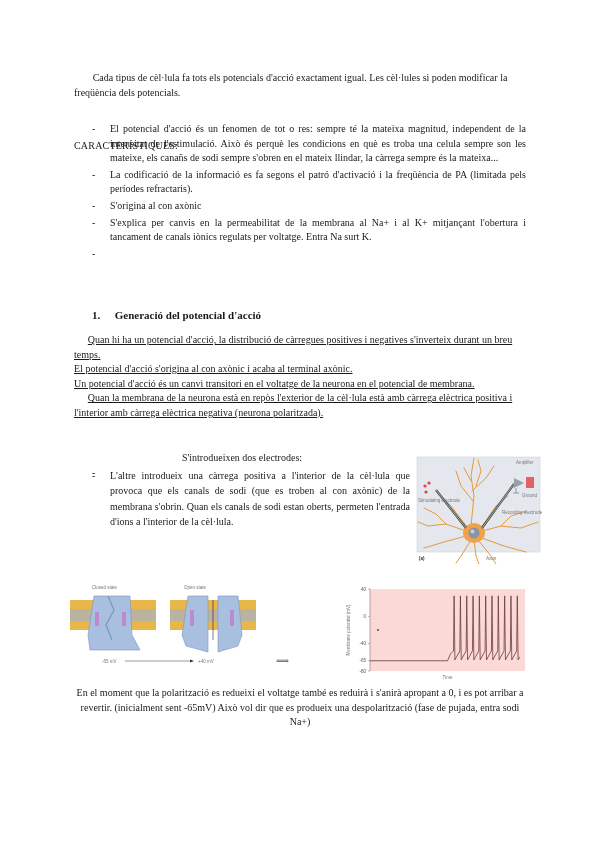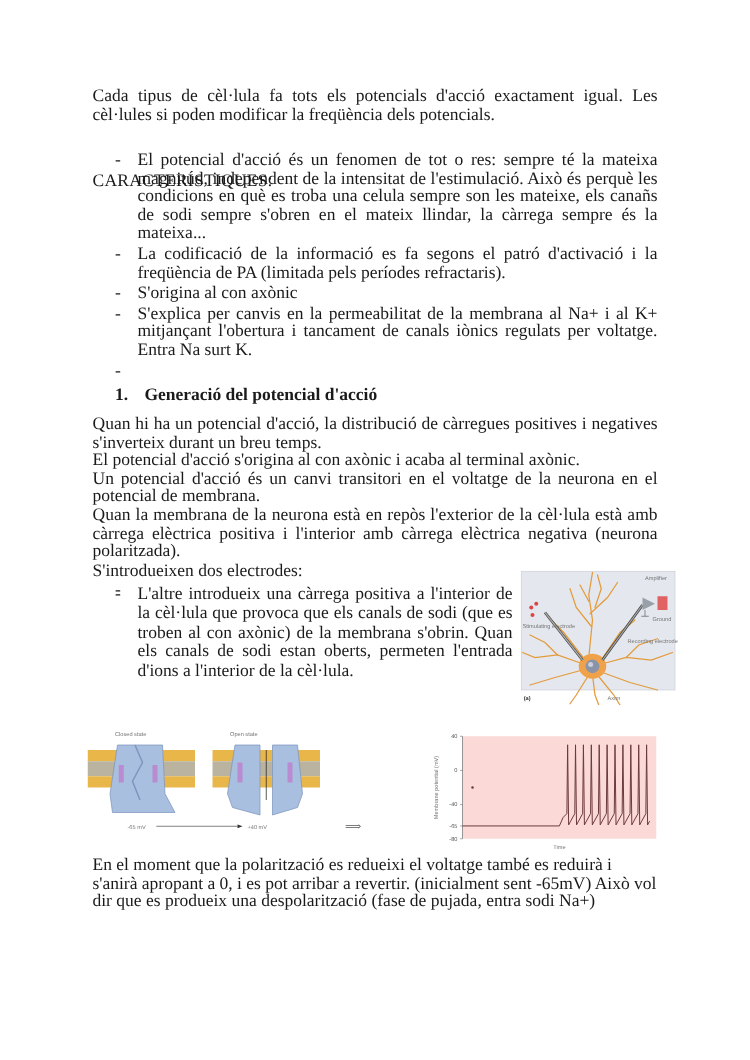--- a/index.html
+++ b/index.html
@@ -1,24 +1,24 @@
 <!DOCTYPE html>
 <html><head>
 <meta charset="utf-8">
 <style>
   html, body { margin: 0; padding: 0; background: #ffffff; }
   body { width: 600px; height: 848px; position: relative; overflow: hidden;
          font-family: "Liberation Serif", "DejaVu Serif", serif; color: #1a1a1a; }
   .p { position: absolute; font-size: 10.2px; line-height: 14.6px; }
   .just { text-align: justify; text-align-last: left; }
-  .block { position: absolute; left: 74px; width: 452px; font-size: 14px; line-height: 14.6px; }
-  .block p { margin: 0; }
+  .block { position: absolute; left: 74px; width: 452px; font-size: 10px; line-height: 14.6px; }
+  .block p { margin: 0; text-align: center; }
   .li { position: relative; padding-left: 36px; }
   .li .dash { position: absolute; left: 18px; top: 0; }
-  h2 { position: absolute; left: 92px; top: 309px; margin: 0; font-size: 14px; font-weight: bold; }
+  h2 { position: absolute; left: 92px; top: 309px; margin: 0; font-size: 11px; font-weight: bold; }
   h2 .num { display: inline-block; width: 20px; }
   b { font-weight: normal; }
   .fig { position: absolute; }
   .tick { font-family: "Liberation Sans", sans-serif; font-size: 4.5px; fill: #555; }
   .lbl { font-family: "Liberation Sans", sans-serif; font-size: 4.5px; fill: #777; }
 </style>
 </head>
 <body>
 
 <div class="block just" style="top:71px;">
@@ -46,21 +46,21 @@
   <div class="li" style="margin-top:2px;">
     <span class="dash">-</span>
   </div>
 </div>
 
 <h2>
   <span class="num">1.</span>
   <span>Generació del potencial d'acció</span>
 </h2>
 
-<div class="block just" style="top:333px;">
+<div class="block just" style="top:333px;text-decoration:underline;">
   <p>Quan hi ha un potencial d'acció, la distribució de càrregues positives i negatives s'inverteix durant un breu temps.</p>
   <p>El potencial d'acció s'origina al con axònic i acaba al terminal axònic.</p>
   <p>Un potencial d'acció és un canvi transitori en el voltatge de la neurona en el potencial de membrana.</p>
   <p>Quan la membrana de la neurona està en repòs l'exterior de la cèl·lula està amb càrrega elèctrica positiva i l'interior amb càrrega elèctrica negativa (neurona polaritzada).</p>
 </div>
 
 <div class="block" style="top:451px; width:336px;">
   <p>S'introdueixen dos electrodes:</p>
   <div class="li just">
     <span class="dash">-</span>

